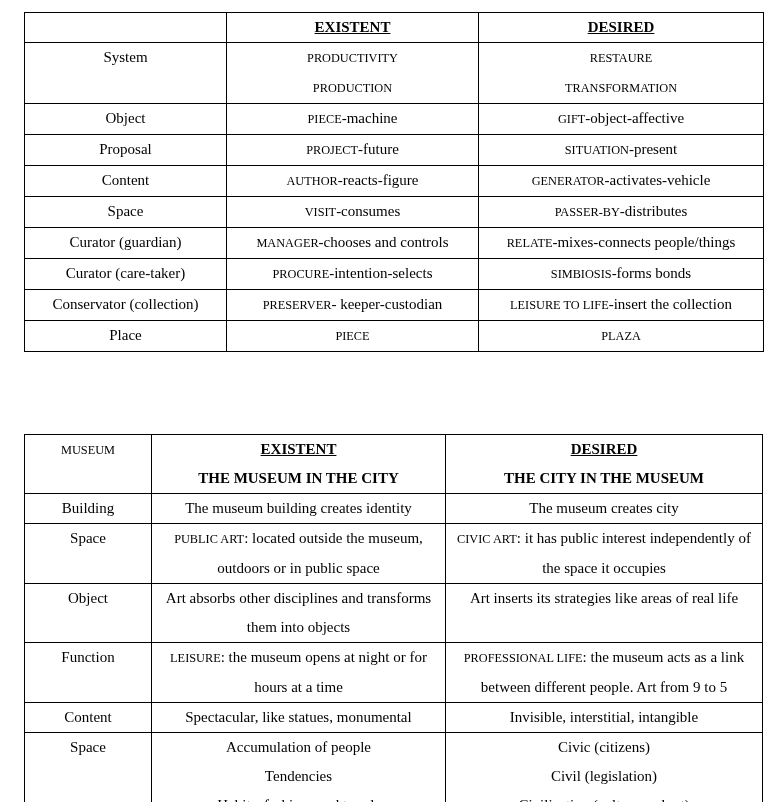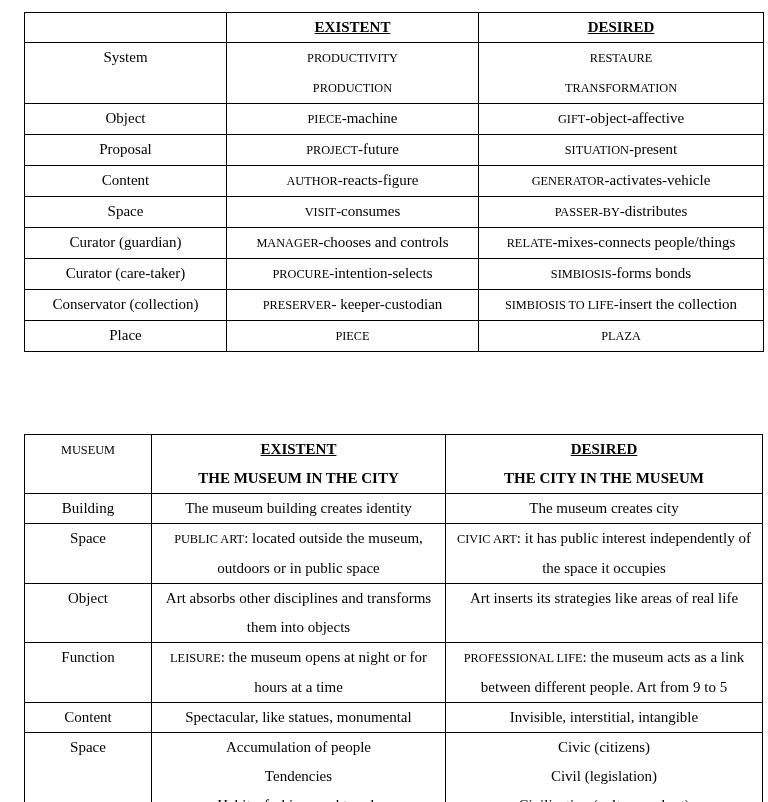--- a/index.html
+++ b/index.html
@@ -130,21 +130,21 @@
           </td>
     </tr>
     <tr>
       <td>
             <div class="ln">Conservator (collection)</div>
           </td>
       <td>
             <div class="ln"><span class="caps">PRESERVER</span>- keeper-custodian</div>
           </td>
       <td>
-            <div class="ln"><span class="caps">SIMBIOSIS TO LIFE</span>-insert the collection</div>
+            <div class="ln"><span class="caps">LEISURE TO LIFE</span>-insert the collection</div>
           </td>
     </tr>
     <tr>
       <td>
             <div class="ln">Place</div>
           </td>
       <td>
             <div class="ln"><span class="caps">PIECE</span></div>
           </td>
       <td>

